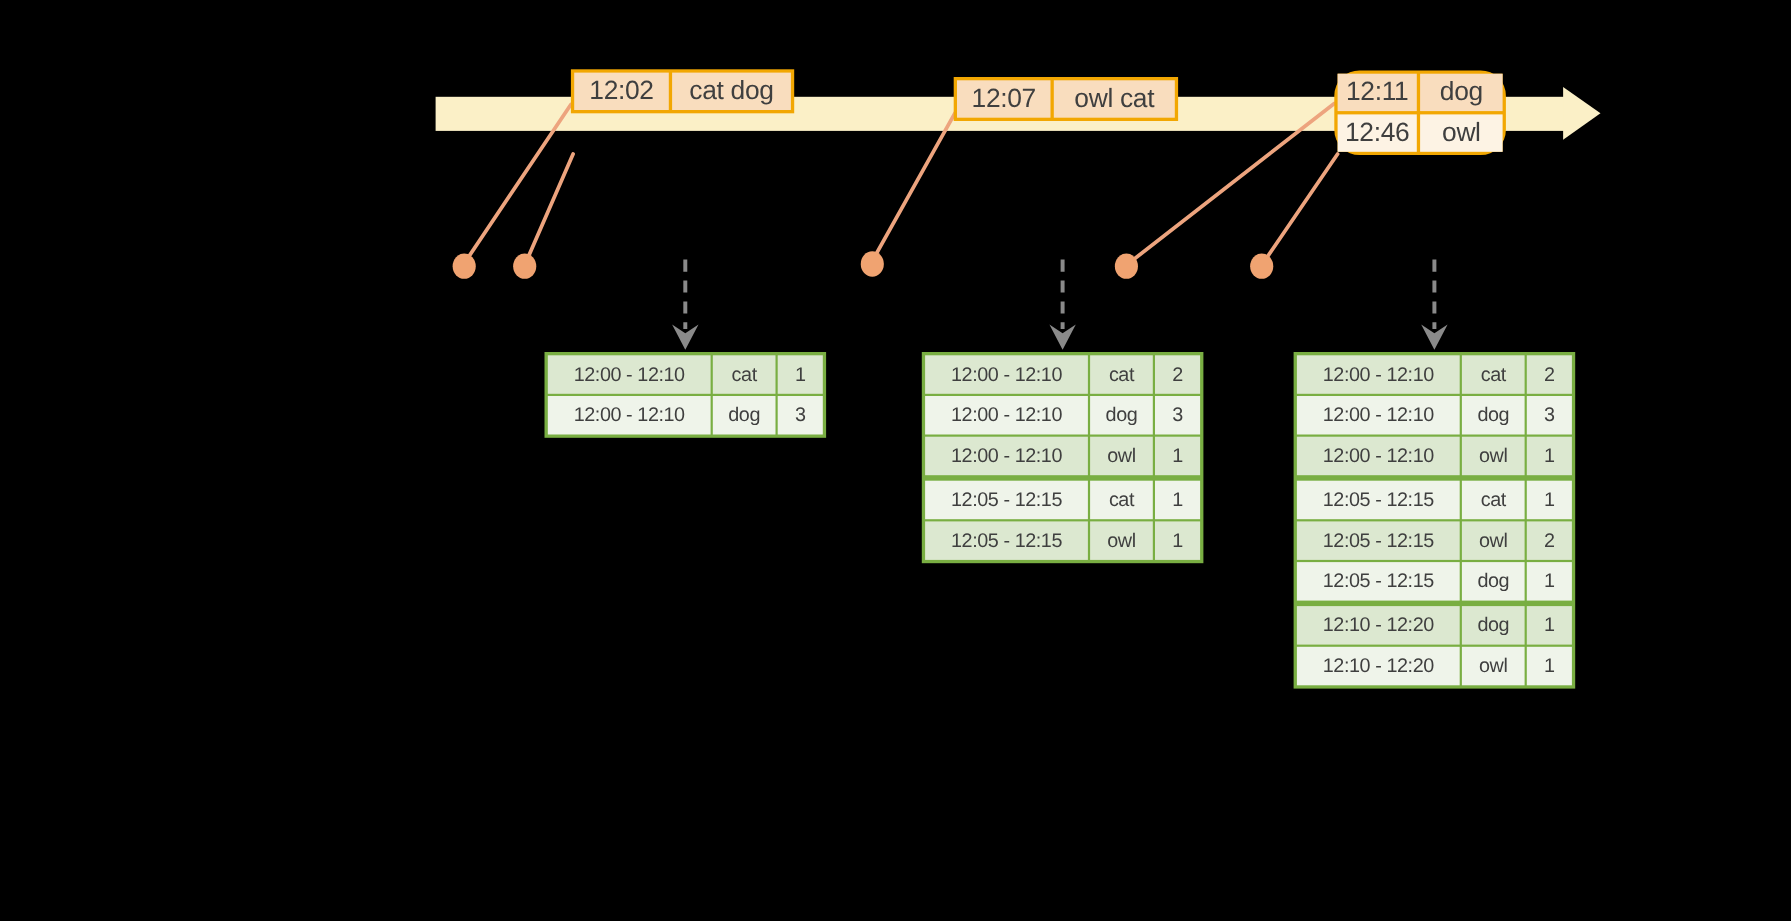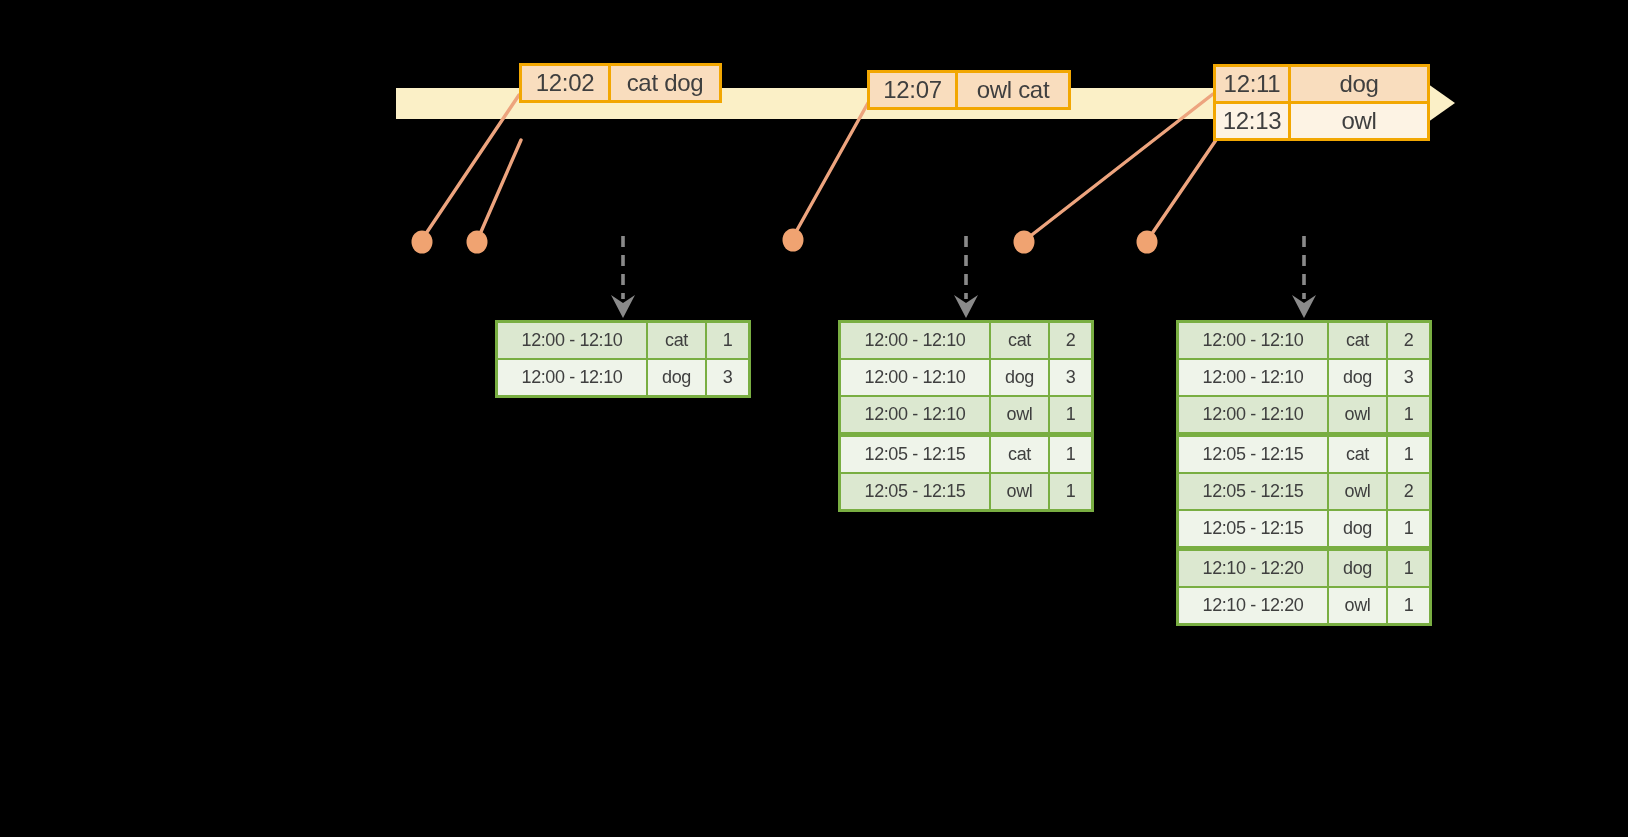--- a/index.html
+++ b/index.html
@@ -27,21 +27,21 @@
   .erow{display:grid;gap:3px;background:var(--c-orange);}
   .erow + .erow{margin-top:3px;}
   .etable .cell{
     height:34px;line-height:34px;text-align:center;font-size:24px;letter-spacing:-0.3px;
     overflow:hidden;white-space:nowrap;
   }
   .etable .erow:nth-of-type(odd) .cell{background:var(--c-peach);}
   .etable .erow:nth-of-type(even) .cell{background:var(--c-cream);}
   #et1{left:519px;top:63px;width:203px;}  #et1 .erow{grid-template-columns:86px 1fr;}
   #et2{left:867px;top:70px;width:204px;}  #et2 .erow{grid-template-columns:85px 1fr;}
-  #et3{left:1213px;top:64px;width:217px;} #et3 .erow{grid-template-columns:72px 1fr;}
+  #et3{left:1213px;top:64px;width:156px;border-radius:23px;} #et3 .erow{grid-template-columns:72px 1fr;}
   
   .gtable{
     position:absolute;background:var(--c-green);padding:3px;box-sizing:border-box;width:256px;
   }
   .grow{display:grid;grid-template-columns:148px 57px 1fr;gap:2px;background:var(--c-green);}
   .grow + .grow{margin-top:2px;}
   .grow.group-start{margin-top:5px;}
   .gtable .cell{
     height:35px;line-height:35px;text-align:center;font-size:18px;letter-spacing:-0.4px;
     overflow:hidden;white-space:nowrap;
@@ -100,21 +100,21 @@
     </div>
 
   <div class="etable" id="et3">
 
       <div class="erow">
         <div class="cell">12:11</div>
         <div class="cell">dog</div>
       </div>
 
       <div class="erow">
-        <div class="cell">12:13</div>
+        <div class="cell">12:46</div>
         <div class="cell">owl</div>
       </div>
     </div>
 
   <div class="gtable" id="gt1">
 
       <div class="grow">
         <div class="cell">12:00 - 12:10</div>
         <div class="cell">cat</div>
         <div class="cell">1</div>

